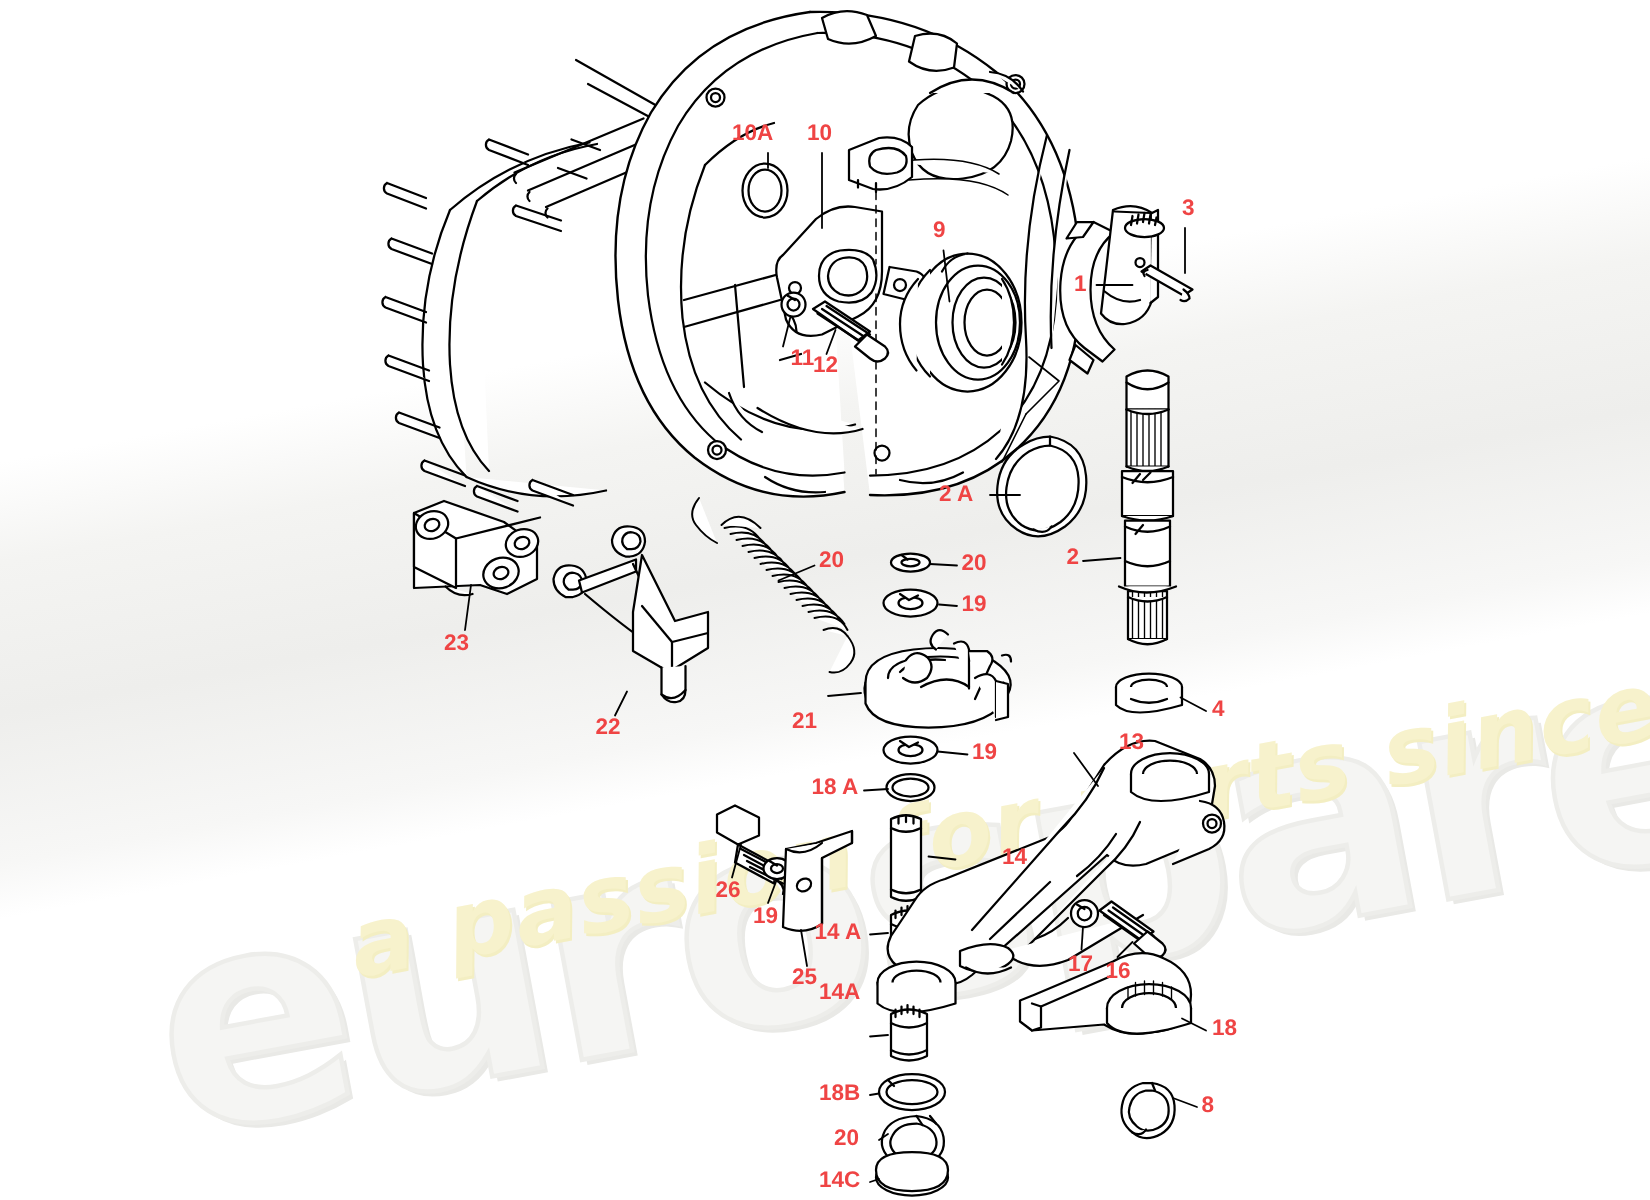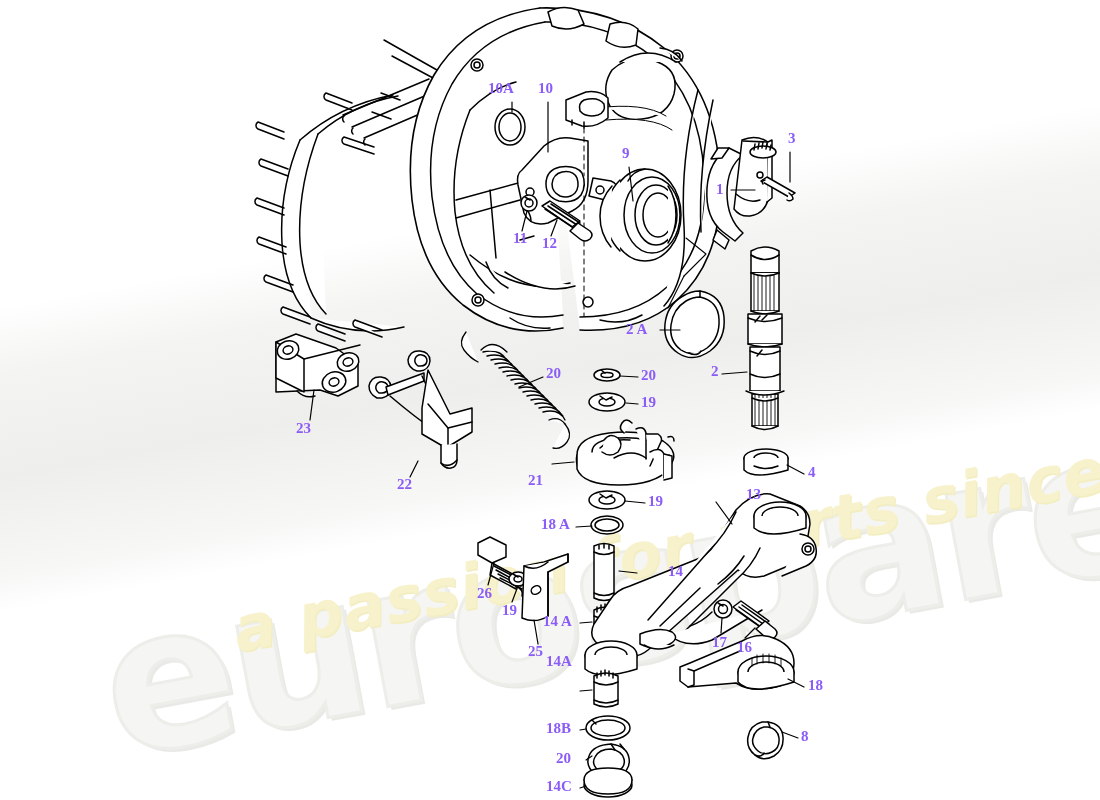--- a/index.html
+++ b/index.html
@@ -22,22 +22,22 @@
           font-family:"DejaVu Sans",sans-serif;font-style:italic;font-weight:700;
           font-size:62px;color:#f7f2cc;letter-spacing:1px;
           text-shadow:1px 2px 0 #f3eec2;
           transform:rotate(-10.5deg);white-space:nowrap;}
 
   
   #art{position:absolute;inset:0;}
   #art svg{position:absolute;left:0;top:0;}
 
   
-  .lbl{position:absolute;font-family:Liberation Serif, serif;font-weight:700;
-       font-size:15px;color:#8b5cf6;white-space:nowrap;line-height:1;}
+  .lbl{position:absolute;font-family:Liberation Sans, sans-serif;font-weight:700;
+       font-size:15px;color:#ef4444;white-space:nowrap;line-height:1;}
 </style>
 </head>
 <body>
 
 <div id="stage">
 
   <div id="wm">
     <div class="wm-band"></div>
     <div class="wm-main">eurospares</div>
     <div class="wm-sub">a passion for parts since 1985</div>
@@ -451,21 +451,21 @@
     </g>
   </svg>
   </div>
 
   <div id="labels">
     <div class="lbl" style="left:488px;top:81px">10A</div>
     <div class="lbl" style="left:538px;top:81px">10</div>
     <div class="lbl" style="left:788px;top:131px">3</div>
     <div class="lbl" style="left:622px;top:146px">9</div>
     <div class="lbl" style="left:716px;top:182px">1</div>
-    <div class="lbl" style="left:513px;top:231px">11</div>
+    <div class="lbl" style="left:527px;top:231px">11</div>
     <div class="lbl" style="left:542px;top:236px">12</div>
     <div class="lbl" style="left:626px;top:322px">2 A</div>
     <div class="lbl" style="left:296px;top:421px">23</div>
     <div class="lbl" style="left:546px;top:366px">20</div>
     <div class="lbl" style="left:641px;top:368px">20</div>
     <div class="lbl" style="left:641px;top:395px">19</div>
     <div class="lbl" style="left:711px;top:364px">2</div>
     <div class="lbl" style="left:397px;top:477px">22</div>
     <div class="lbl" style="left:528px;top:473px">21</div>
     <div class="lbl" style="left:808px;top:465px">4</div>

